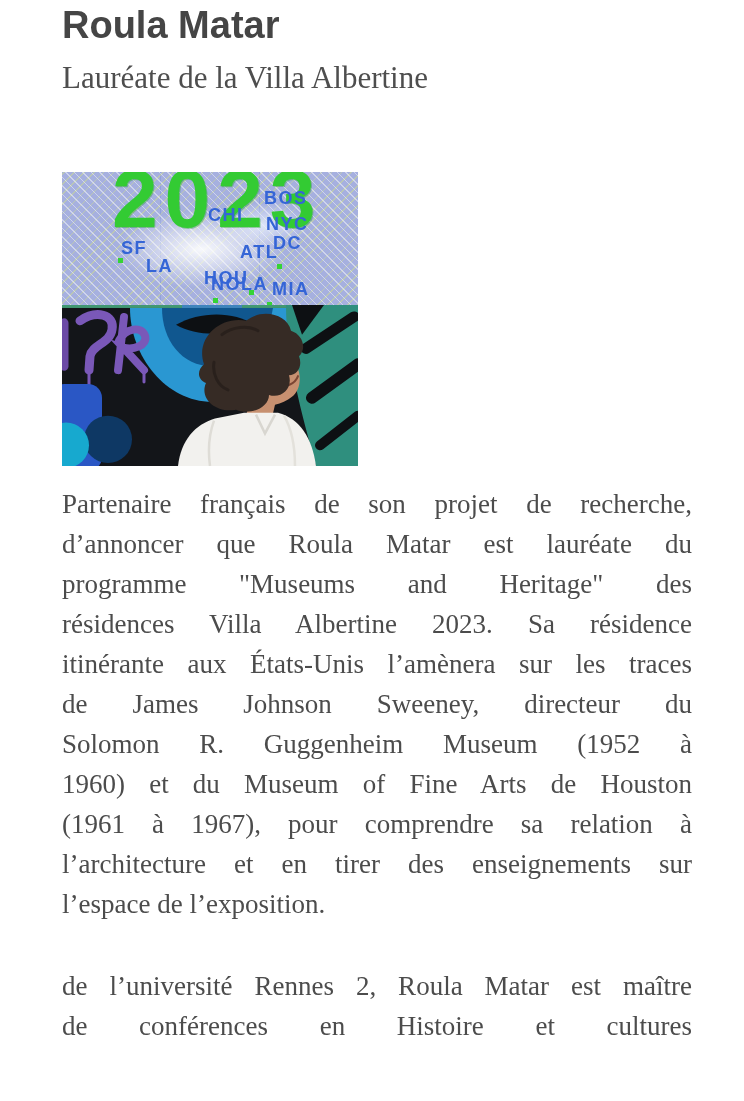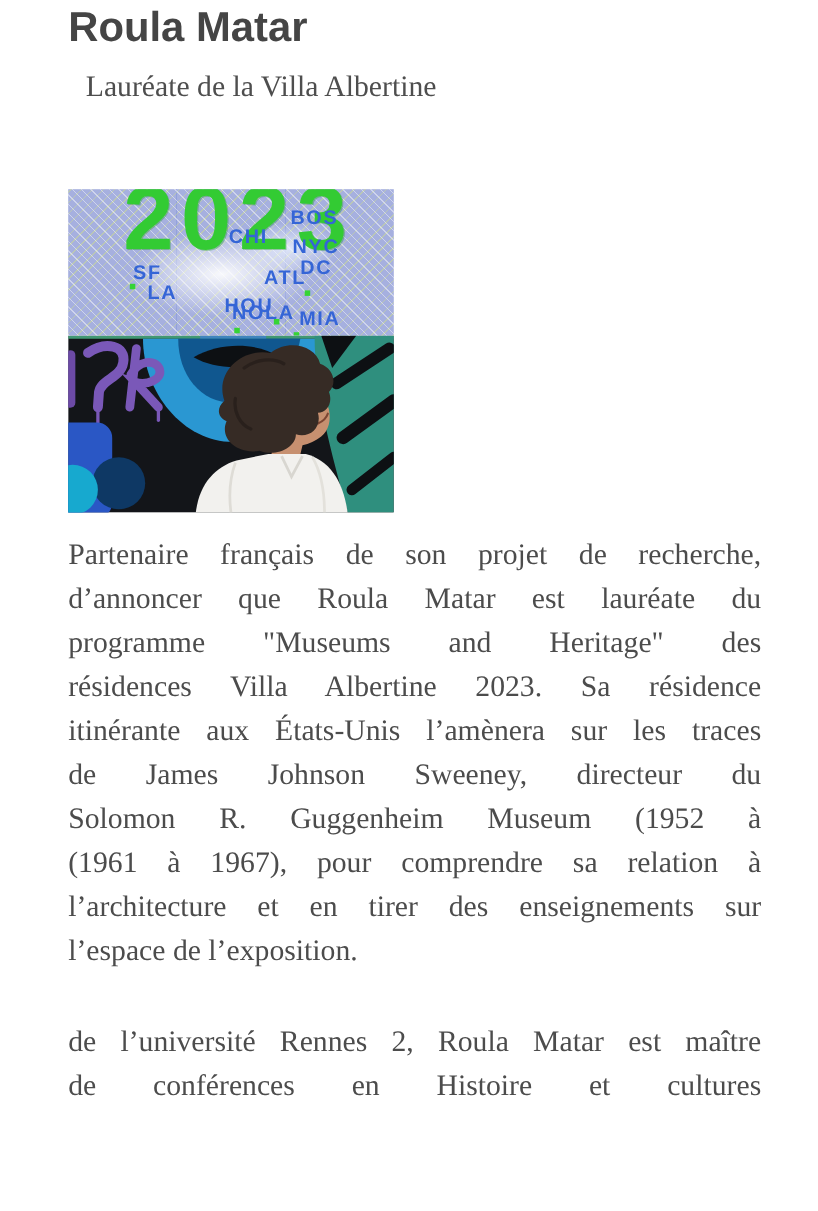--- a/index.html
+++ b/index.html
@@ -14,24 +14,23 @@
   
   h1.title {
     font-family: "Liberation Sans", "DejaVu Sans", sans-serif;
     font-weight: 700;
     font-size: 38px;
     line-height: 34px;
     color: #454545;
   }
   p.subtitle {
     margin-top: 20px;
-    font-size: 27px;
+    font-size: 31px;
     line-height: 32px;
     color: #4e4e4e;
-    margin-left: 16px;
   }
 
   
   figure.hero {
     margin-top: 78px;
     width: 296px; height: 294px;
     position: relative;
   }
   .map {
     position: relative;
@@ -65,21 +64,21 @@
     color: #3565d6;
   }
   .city::after {
     content: "";
     position: absolute;
     width: 5px; height: 5px;
     background: #35d435;
     display: none;
   }
   .city-sf   { left: 59px;  top: 66px; }
-  .city-la   { left: 72px;  top: 84px; text-align: right; }
+  .city-la   { left: 84px;  top: 84px; text-align: right; }
   .city-hou  { left: 101px; top: 96px; margin-left: 41px; }
   .city-nola { left: 149px; top: 102px; }
   .city-mia  { left: 210px; top: 107px; }
   .city-atl  { left: 178px; top: 70px; }
   .city-chi  { left: 146px; top: 33px; }
   .city-bos  { left: 202px; top: 16px; }
   .city-nyc  { left: 204px; top: 42px; }
   .city-dc   { left: 211px; top: 61px; }
   .city-sf::after   { display: block; left: -3px;  bottom: -4px; }
   .city-atl::after  { display: block; right: -4px; bottom: -6px; }
@@ -175,20 +174,21 @@
 
   <section class="article">
       <div class="para">
         <div class="para-line">Partenaire français de son projet de recherche,</div>
         <div class="para-line">d’annoncer que Roula Matar est lauréate du</div>
         <div class="para-line">programme "Museums and Heritage" des</div>
         <div class="para-line">résidences Villa Albertine 2023. Sa résidence</div>
         <div class="para-line">itinérante aux États-Unis l’amènera sur les traces</div>
         <div class="para-line">de James Johnson Sweeney, directeur du</div>
         <div class="para-line">Solomon R. Guggenheim Museum (1952 à</div>
+        <div class="para-line">1960) et du Museum of Fine Arts de Houston</div>
         <div class="para-line">(1961 à 1967), pour comprendre sa relation à</div>
         <div class="para-line">l’architecture et en tirer des enseignements sur</div>
         <div class="para-line no-stretch">l’espace de l’exposition.</div>
       </div>
       <div class="para">
         <div class="para-line">de l’université Rennes 2, Roula Matar est maître</div>
         <div class="para-line">de conférences en Histoire et cultures</div>
       </div>
     </section>
 

